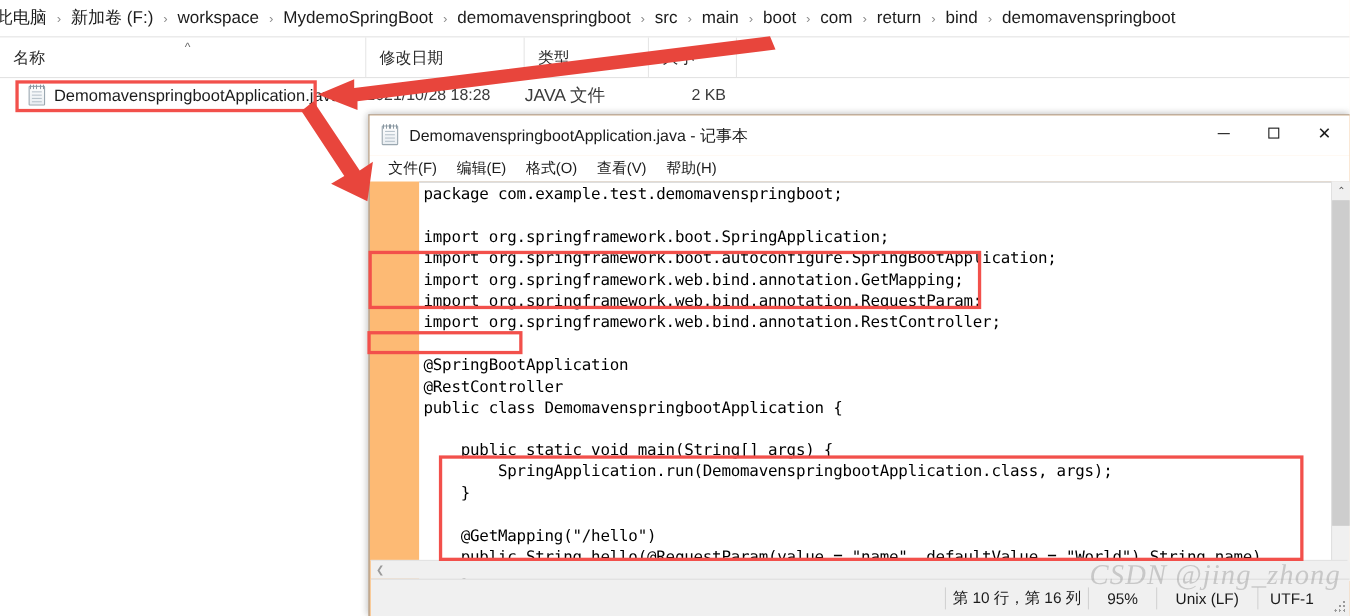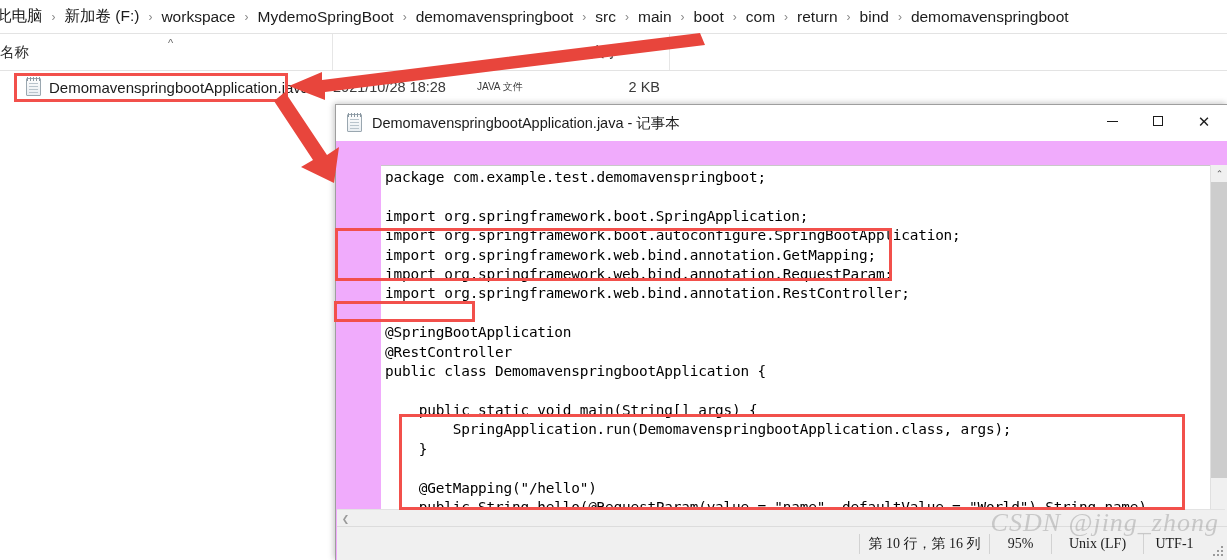--- a/index.html
+++ b/index.html
@@ -34,20 +34,21 @@
   }
 
   #col-headers {
     position: absolute; left: 0; top: 34px; width: 1227px; height: 36px;
   }
   .col-head {
     position: absolute; top: 0; height: 36px;
     display: flex; align-items: center;
     font-size: 14.5px; color: #2b2b2b;
     border-right: 1px solid #e6e6e6;
+    padding-left: 12px;
   }
   #sort-caret {
     position: absolute; left: 168px; top: 38px;
     font-size: 11px; color: #666; line-height: 1;
   }
   #col-headers-underline {
     position: absolute; left: 0; top: 70px; width: 1227px; height: 1px;
     background: #e3e3e3;
   }
 
@@ -73,33 +74,33 @@
   .notepad-glyph:after {
     content:''; position:absolute; left:0; right:0; top:-2px; height:4px;
     background: repeating-linear-gradient(90deg,#8a97a1 0 1px,transparent 1px 3px);
   }
   #file-date-cell {
     position: absolute; left: 333px; top: 0; height: 32px;
     display: flex; align-items: center; font-size: 14.5px; color: #3a3a3a;
   }
   #file-type-cell {
     position: absolute; left: 477px; top: 0; height: 32px;
-    display: flex; align-items: center; font-size: 10px; color: #3a3a3a;
+    display: flex; align-items: center; font-size: 16px; color: #3a3a3a;
   }
   #file-size-cell {
     position: absolute; left: 590px; top: 0; width: 70px; height: 32px;
     display: flex; align-items: center; justify-content: flex-end;
     font-size: 14.5px; color: #3a3a3a;
   }
 
   
   #notepad {
     position: absolute; left: 335px; top: 104px;
     width: 892px; height: 456px;
-    background: #f0abfc;
+    background: #fdba74;
     border: 1px solid #9e9e9e;
     border-right: none; border-bottom: none;
     box-shadow: -2px 0 6px rgba(0,0,0,0.14), 0 -2px 6px rgba(0,0,0,0.10);
   }
   #np-titlebar {
     position: absolute; left: 0; top: 0; width: 100%; height: 36px;
     background: #ffffff;
     display: flex; align-items: center;
   }
   #np-title-icon { margin-left: 11px; }
@@ -176,21 +177,20 @@
   #np-statusbar {
     position: absolute; left: 1px; bottom: 0; width: 890px; height: 34px;
     background: #f0f0f0;
     border-top: 1px solid #dcdcdc;
     display: flex; align-items: center; justify-content: flex-end;
     font-size: 14px; color: #1b1b1b;
   }
   .status-cell {
     padding: 0 0; height: 20px; display: flex; align-items: center;
     border-left: 1px solid #d2d2d2;
-    font-family: Liberation Serif, serif;
   }
   #status-line-col { border-left: 1px solid #d2d2d2; min-width: 130px; justify-content:center;}
   #status-zoom { min-width: 62px; justify-content: center; }
   #status-eol { min-width: 92px; justify-content: center; }
   #status-enc { min-width: 84px; justify-content: center; padding-right: 22px;}
   #np-resize-grip {
     position: absolute; right: 2px; bottom: 2px; width: 12px; height: 12px;
     background:
       radial-gradient(circle 1px at 9px 9px, #9a9a9a 100%, transparent 0),
       radial-gradient(circle 1px at 5px 9px, #9a9a9a 100%, transparent 0),
@@ -248,20 +248,26 @@
       <span class="crumb">bind</span>
       <span class="crumb-sep">›</span>
       <span class="crumb">demomavenspringboot</span>
     </div>
   <div id="breadcrumb-underline"></div>
 
   <div id="col-headers">
       <div class="col-head" style="left: 0px; width: 333px;">
         <span>名称</span>
       </div>
+      <div class="col-head" style="left: 333px; width: 144px;">
+        <span>修改日期</span>
+      </div>
+      <div class="col-head" style="left: 477px; width: 113px;">
+        <span>类型</span>
+      </div>
       <div class="col-head" style="left: 590px; width: 80px;">
         <span>大小</span>
       </div>
     </div>
   <div id="sort-caret">^</div>
   <div id="col-headers-underline"></div>
 
   <div id="file-row">
     <div id="file-name-cell">
       <span class="notepad-glyph"></span>
@@ -282,20 +288,27 @@
       <span class="glyph-min"></span>
     </div>
     <div class="np-winbtn" id="np-max">
       <span class="glyph-max"></span>
     </div>
     <div class="np-winbtn" id="np-close">
       <span class="glyph-close">✕</span>
     </div>
   </div>
 
+  <div id="np-menubar">
+      <span class="np-menu-item">文件(F)</span>
+      <span class="np-menu-item">编辑(E)</span>
+      <span class="np-menu-item">格式(O)</span>
+      <span class="np-menu-item">查看(V)</span>
+      <span class="np-menu-item">帮助(H)</span>
+    </div>
 
   <div id="np-text-frame">
     <pre id="np-text">package com.example.test.demomavenspringboot;
 
 import org.springframework.boot.SpringApplication;
 import org.springframework.boot.autoconfigure.SpringBootApplication;
 import org.springframework.web.bind.annotation.GetMapping;
 import org.springframework.web.bind.annotation.RequestParam;
 import org.springframework.web.bind.annotation.RestController;
 

